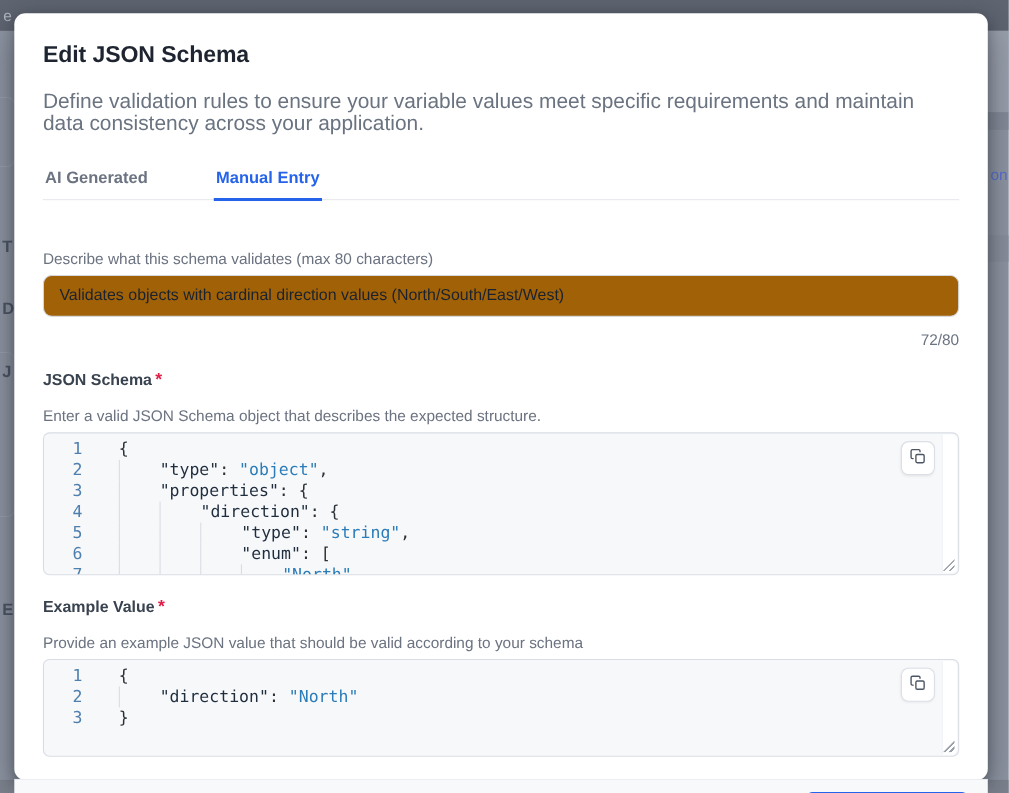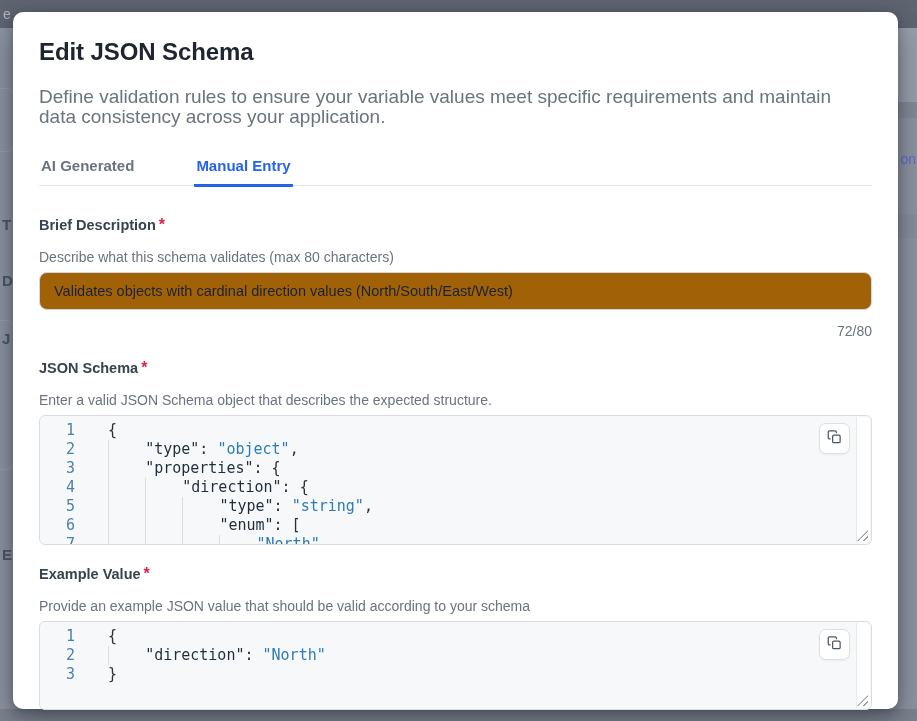--- a/index.html
+++ b/index.html
@@ -26,21 +26,21 @@
   .bd-box.x2{top:320px;height:148px;}
 
   
   .modal{
     position:absolute;left:13px;top:12px;width:885px;height:697px;
     background:#ffffff;border-radius:10px;
     box-shadow:0 12px 34px rgba(18,24,34,.42),0 3px 10px rgba(18,24,34,.28);
     display:flex;flex-direction:column;box-sizing:border-box;
   }
   .modal-header{padding:26px 26px 0 26px;}
-  .modal-title{font-size:24px;font-weight:700;color:#1e2530;letter-spacing:-.1px;}
+  .modal-title{font-size:21px;font-weight:700;color:#1e2530;letter-spacing:-.1px;}
   .modal-desc{margin-top:21px;font-size:19px;color:#6a7380;line-height:20px;}
 
   .tabs{margin:30px 26px 0 26px;display:flex;gap:58px;border-bottom:1px solid #e6e8ec;}
   .tab{font-size:15px;font-weight:700;color:#6b7280;padding:0 2px 10px 2px;cursor:pointer;}
   .tab.active{color:var(--accent);border-bottom:3px solid var(--accent);margin-bottom:-2px;border-radius:1px;}
 
   .modal-body{flex:1;padding:30px 26px 0 26px;box-sizing:border-box;}
   .field-label{font-size:14.5px;font-weight:700;color:#39424f;}
   .req{color:var(--required);margin-left:3px;font-weight:700;}
   .field-helper{margin-top:15px;font-size:14px;color:#6b7280;}
@@ -121,23 +121,20 @@
   </div>
 
   <div class="tabs" id="tabs">
       <div class="tab">AI Generated</div>
       <div class="tab active">Manual Entry</div>
     </div>
 
   <div class="modal-body">
 
     <div class="field">
-      <div>
-        <span class="field-label">Brief Description</span><span class="req">*</span>
-      </div>
       <div class="field-helper">Describe what this schema validates (max 80 characters)</div>
       <input class="text-input" type="text" value="Validates objects with cardinal direction values (North/South/East/West)" style="">
       <div class="char-count">72/80</div>
     </div>
 
     <div class="field">
       <div>
         <span class="field-label">JSON Schema</span><span class="req">*</span>
       </div>
       <div class="field-helper">Enter a valid JSON Schema object that describes the expected structure.</div>

